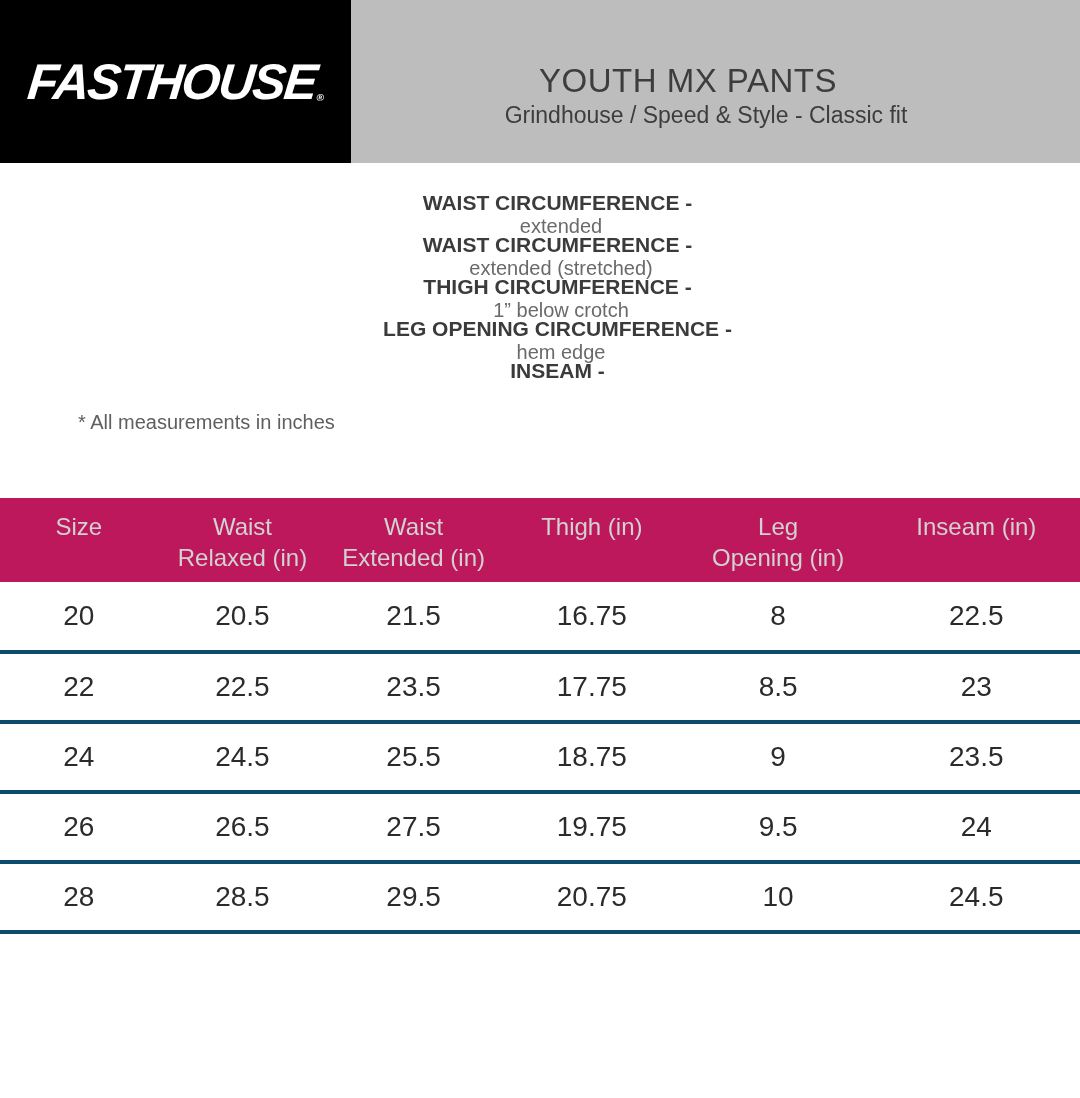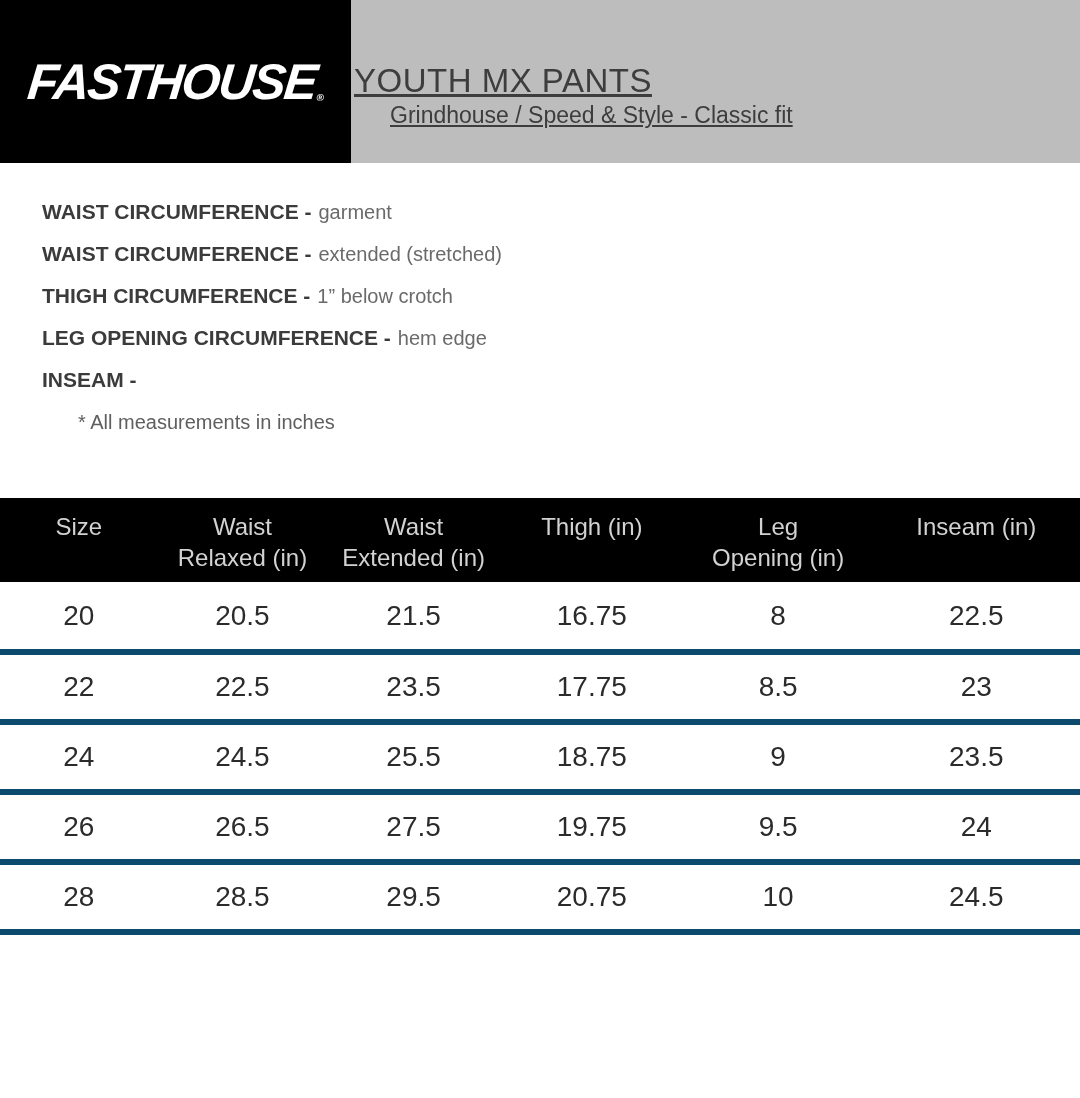--- a/index.html
+++ b/index.html
@@ -37,43 +37,42 @@
   }
   .logo-reg {
     font-size: 10px;
     font-style: normal;
     letter-spacing: 0;
     position: absolute;
     right: -2px; bottom: 8px;
   }
   .title-block {
     flex: 1 1 auto;
-    text-align: left;
+    text-align: center;
     padding: 62px 58px 0 3px;
-    text-decoration: underline;
   }
   .page-title {
     font-size: 33px;
     color: #3d3d3d;
     letter-spacing: 0.5px;
     line-height: 38px;
   }
   .page-subtitle {
     font-size: 23px;
     color: #3d3d3d;
     line-height: 30px;
     margin-left: 36px;
   }
 
   
   .legend {
     padding: 28px 0 0 42px;
     height: 335px;
   }
-  .legend-line { height: 42px; display: flex; align-items: center; white-space: nowrap; }
+  .legend-line { height: 42px; display: flex; align-items: center; white-space: nowrap; flex-direction: column; }
   .legend-label {
     font-weight: bold;
     font-size: 21px;
     color: #3b3b3b;
     margin-right: 7px;
   }
   .legend-desc {
     font-size: 20px;
     color: #6a6a6a;
   }
@@ -90,38 +89,38 @@
     width: 1080px;
     border-collapse: collapse;
     table-layout: fixed;
   }
   col.c1 { width: 14.6%; }
   col.c2 { width: 15.7%; }
   col.c3 { width: 16.0%; }
   col.c4 { width: 17.0%; }
   col.c5 { width: 17.5%; }
   col.c6 { width: 19.2%; }
-  .size-chart thead tr { background: #000000; border-radius: 10px; }
+  .size-chart thead tr { background: #be185d; border-radius: 10px; }
   .size-chart th {
     height: 84px;
     vertical-align: top;
     padding-top: 13px;
     text-align: center;
     font-weight: normal;
     font-size: 24px;
     line-height: 31px;
     color: #d2d2d2;
   }
   .size-chart td {
     height: 70px;
     text-align: center;
     vertical-align: middle;
     font-size: 28px;
     color: #2b2b2b;
-    border-bottom: 6px solid #0c4a6e;
+    border-bottom: 4px solid #0c4a6e;
     background: #ffffff;
   }
 </style>
 </head>
 <body>
 
 <div class="top-band">
   <div class="logo-box">
     <div class="logo-text">
       <span>FASTHOUSE</span><span class="logo-reg">®</span>
@@ -129,21 +128,21 @@
   </div>
   <div class="title-block">
     <div class="page-title">YOUTH MX PANTS</div>
     <div class="page-subtitle">Grindhouse / Speed &amp; Style - Classic fit</div>
   </div>
 </div>
 
 <div class="legend">
     <div class="legend-line">
     <span class="legend-label">WAIST CIRCUMFERENCE -</span>
-    <span class="legend-desc">garment</span>
+    <span class="legend-desc">extended</span>
   </div>
     <div class="legend-line">
     <span class="legend-label">WAIST CIRCUMFERENCE -</span>
     <span class="legend-desc">extended (stretched)</span>
   </div>
     <div class="legend-line">
     <span class="legend-label">THIGH CIRCUMFERENCE -</span>
     <span class="legend-desc">1” below crotch</span>
   </div>
     <div class="legend-line">

